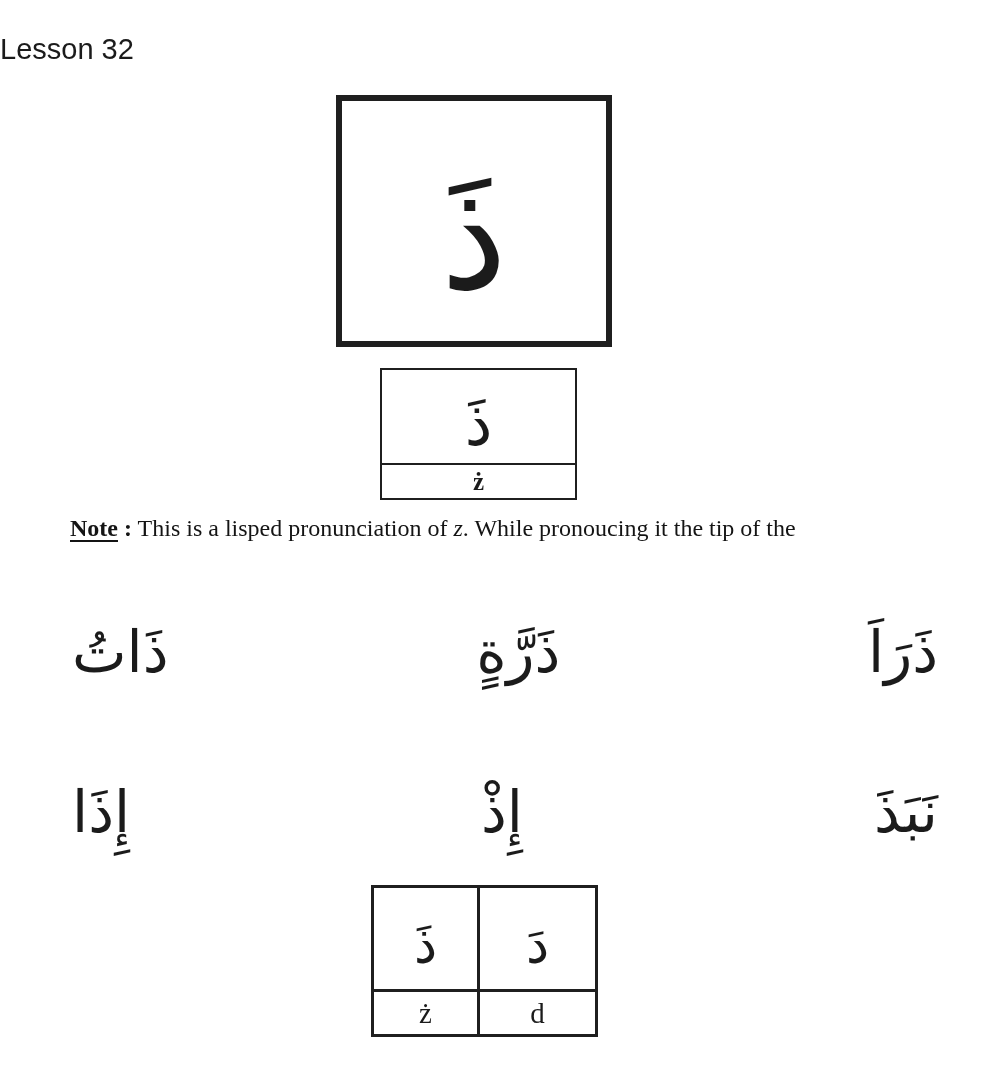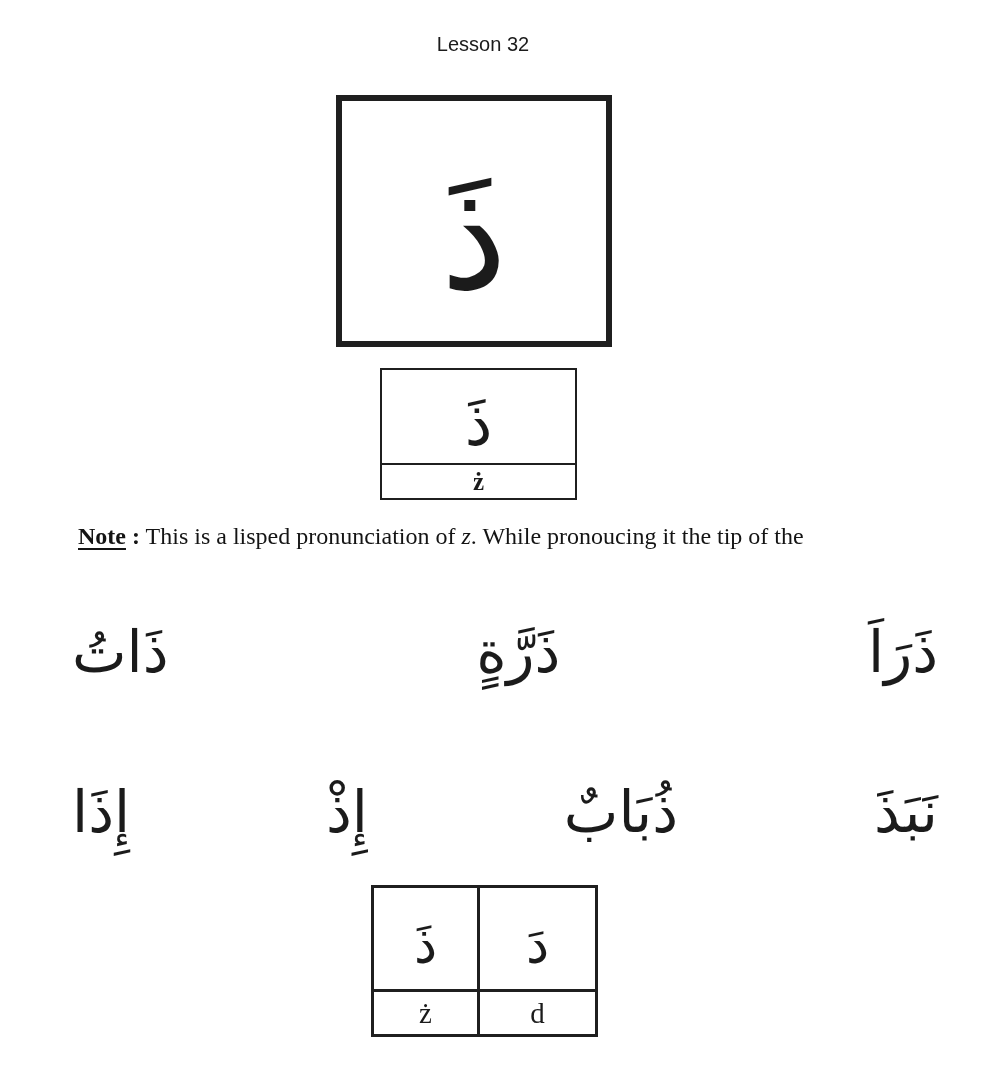--- a/index.html
+++ b/index.html
@@ -15,23 +15,23 @@
     color: #1b1b1b;
     overflow: hidden;
   }
 
   
   .lesson-title {
     position: absolute;
     left: 0;
     top: 33px;
     width: 966px;
-    text-align: center;
+    text-align: left;
     font-family: "Liberation Sans", sans-serif;
-    font-size: 20px;
+    font-size: 29px;
     color: #1b1b1b;
   }
 
   
   .main-letter-box {
     position: absolute;
     left: 336px;
     top: 95px;
     width: 264px;
     height: 240px;
@@ -83,21 +83,21 @@
     font-size: 25px;
     line-height: 1;
   }
 
   
   .note-text {
     position: absolute;
     left: 70px;
     top: 512px;
     width: 885px;
-    margin: 8px;
+    margin: 0;
     font-family: "Liberation Serif", serif;
     font-size: 24px;
     line-height: 32px;
     color: #141414;
   }
   .note-label {
     font-weight: bold;
     text-decoration: underline;
     text-decoration-thickness: 2px;
     text-underline-offset: 4px;
@@ -182,21 +182,20 @@
   </p>
 
   <div class="arabic-row arabic-row-1">
     <span class="arabic-word">ذَرَاَ</span>
     <span class="arabic-word">ذَرَّةٍ</span>
     <span class="arabic-word">ذَاتُ</span>
   </div>
 
   <div class="arabic-row arabic-row-2">
     <span class="arabic-word">نَبَذَ</span>
-    <span class="arabic-word">ذُبَابٌ</span>
     <span class="arabic-word">إِذْ</span>
     <span class="arabic-word">إِذَا</span>
   </div>
 
   <div class="comparison-table">
     <div class="cell col-left row-top">
       <span class="comparison-glyph">ذَ</span>
     </div>
     <div class="cell row-top">
       <span class="comparison-glyph">دَ</span>

